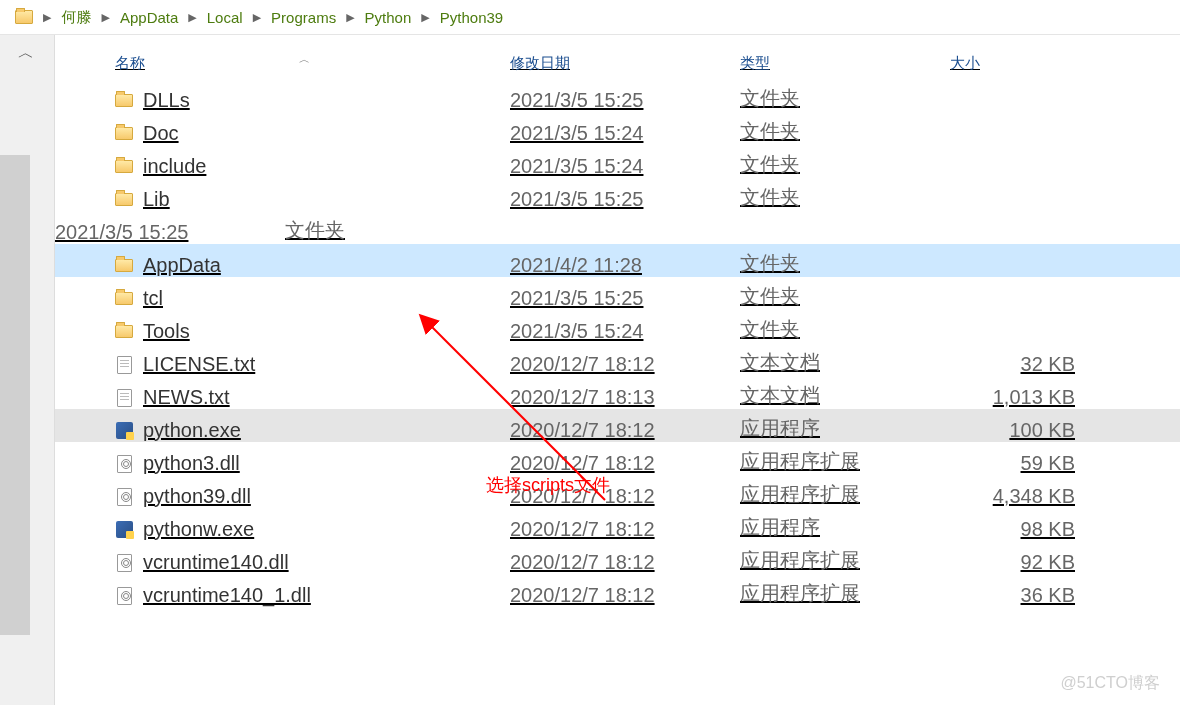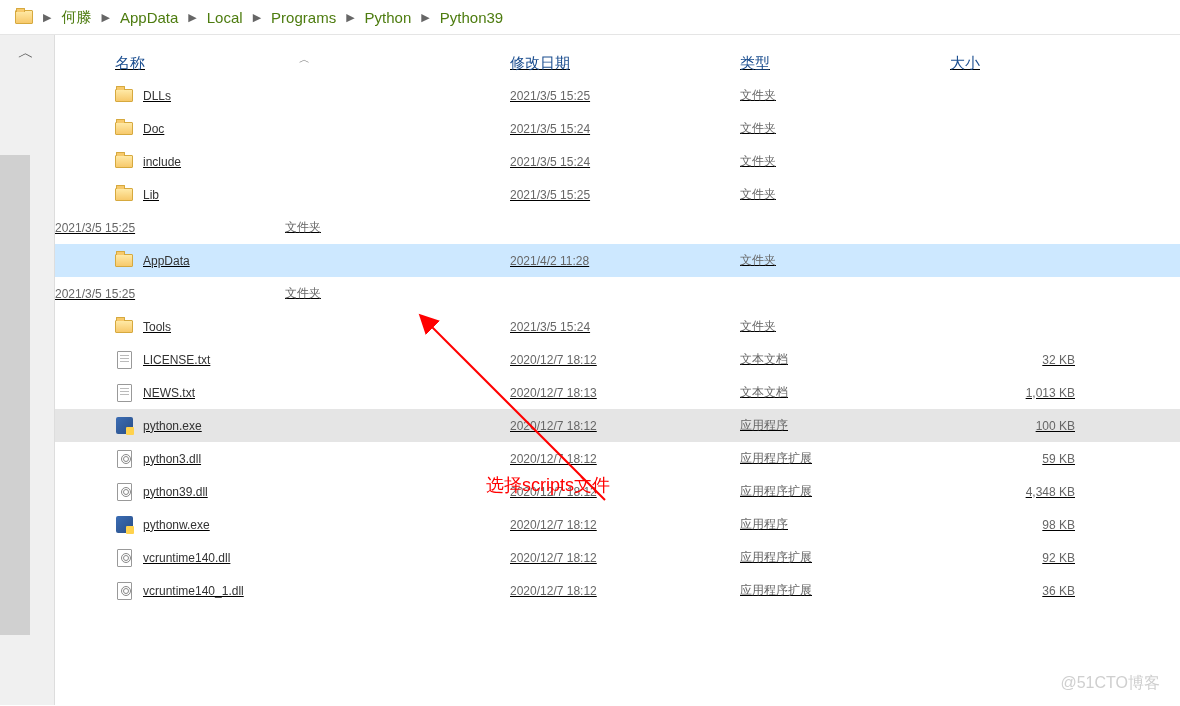--- a/index.html
+++ b/index.html
@@ -24,21 +24,21 @@
 
 
 .hdr { display:flex; height:32px; align-items:center; color:#1a4d8f; font-size:15px; margin-top:12px; }
 .hdr .c-name { width:455px; padding-left:60px; position:relative; }
 .hdr .sort { position:absolute; right:200px; top:-2px; color:#777; font-size:11px; }
 .hdr .c-date { width:230px; }
 .hdr .c-type { width:210px; }
 .hdr .c-size { width:140px; text-align:left; }
 
 
-.row { display:flex; height:33px; align-items:center; font-size:12px; color:#333; }
+.row { display:flex; height:33px; align-items:flex-end; font-size:20px; color:#333; }
 .row.sel { background:#cde8ff; }
 .row.hov { background:#e5e5e5; }
 .row .c-name { width:455px; padding-left:60px; display:flex; align-items:center; gap:10px; }
 .row .c-date { width:230px; color:#666; }
 .row .c-type { width:210px; color:#666; }
 .row .c-size { width:125px; color:#666; text-align:right; }
 
 
 .ico { width:18px; height:18px; display:inline-flex; align-items:center; justify-content:center; flex-shrink:0; }
 .ico-folder { width:18px; height:13px; background:linear-gradient(#ffe9a6,#f7c96b); border:1px solid #d6a93e; border-radius:1px; position:relative; }
@@ -149,20 +149,26 @@
             <span class="ico">
               <span class="ico-folder"></span>
             </span>
             <span>AppData</span>
           </div>
           <div class="c-date">2021/4/2 11:28</div>
           <div class="c-type">文件夹</div>
           <div class="c-size"></div>
         </div>
         <div class="row">
+          <div class="c-name">
+            <span class="ico">
+              <span class="ico-folder"></span>
+            </span>
+            <span>tcl</span>
+          </div>
           <div class="c-date">2021/3/5 15:25</div>
           <div class="c-type">文件夹</div>
           <div class="c-size"></div>
         </div>
         <div class="row">
           <div class="c-name">
             <span class="ico">
               <span class="ico-folder"></span>
             </span>
             <span>Tools</span>

